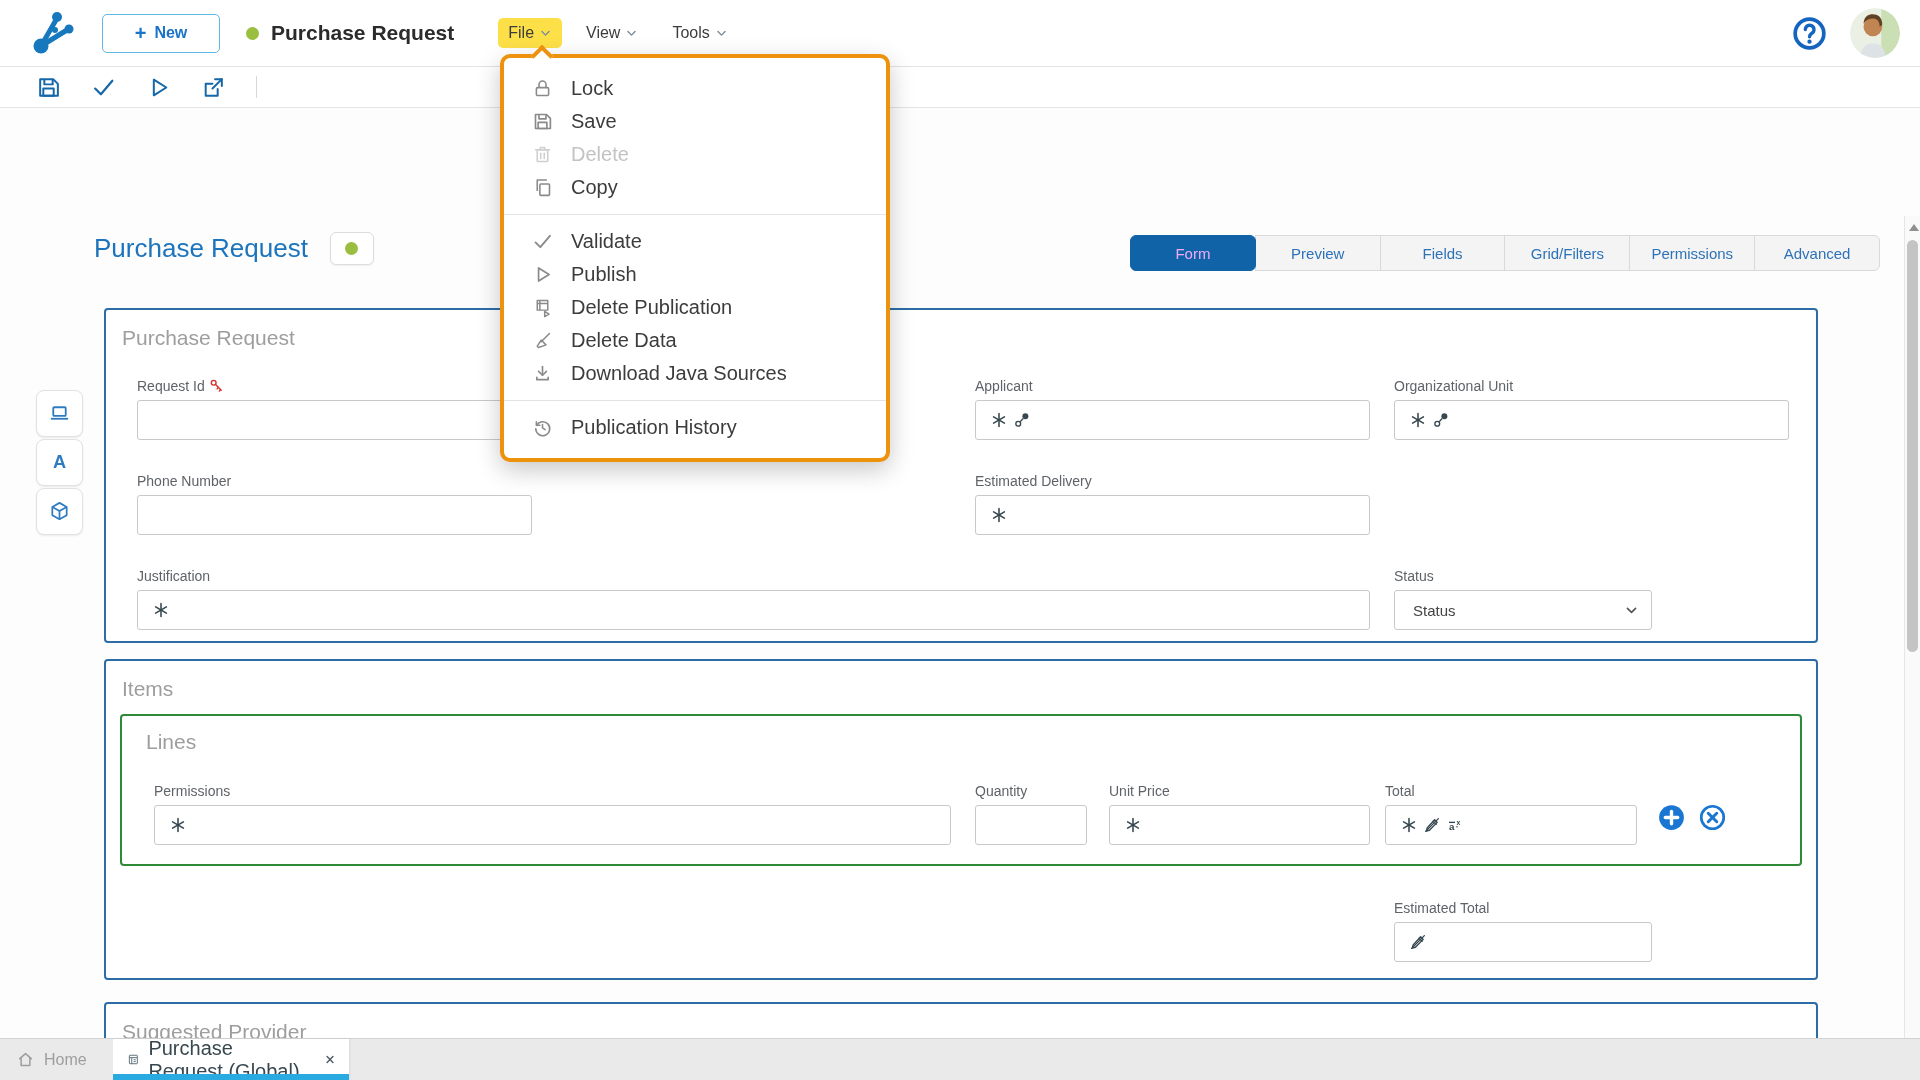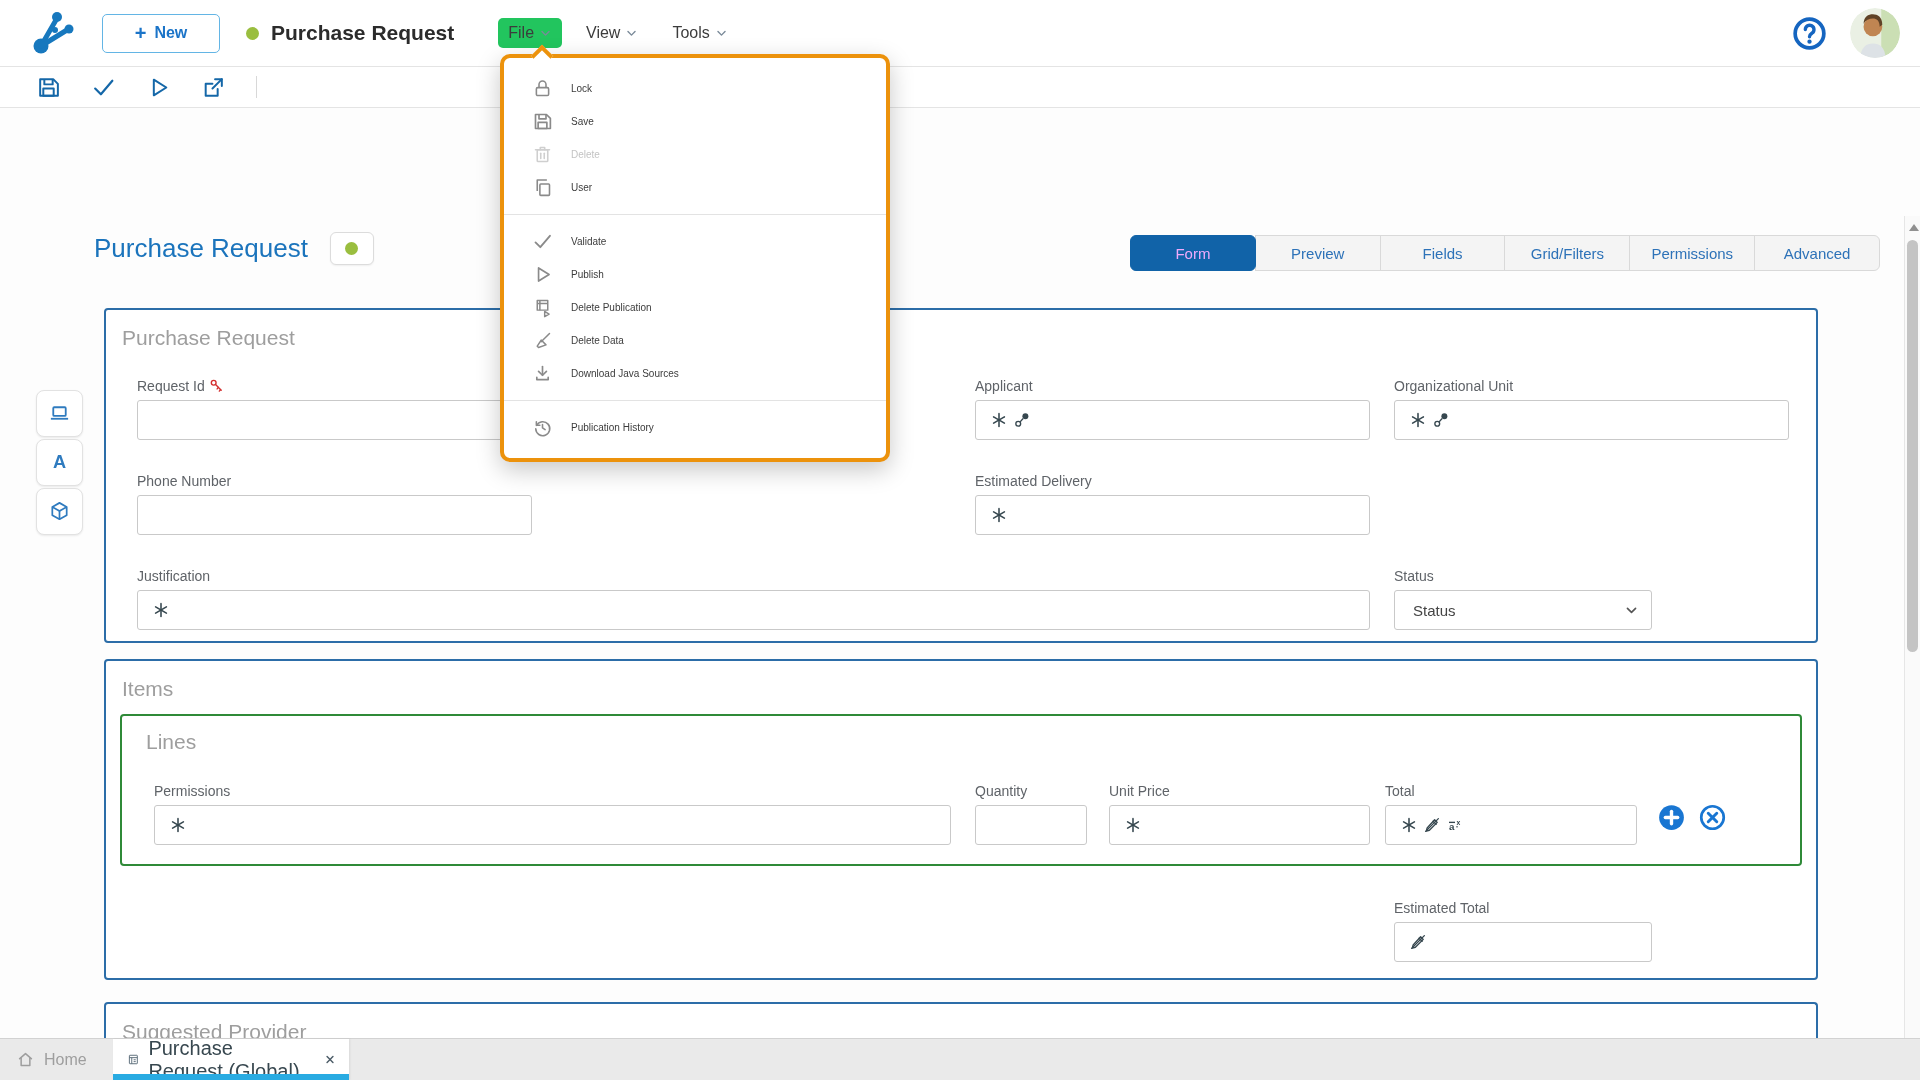--- a/index.html
+++ b/index.html
@@ -9,21 +9,21 @@
   
   .header { height:67px; display:flex; align-items:center; border-bottom:1px solid #E4E4E4; background:#fff; position:relative; z-index:5; }
   .logo { width:52px; height:52px; margin-left:26px; display:flex; align-items:center; justify-content:center; }
   .btn-new { margin-left:24px; width:118px; height:39px; border:1.5px solid #63B5E5; border-radius:5px; background:#fff;
     color:#1B74C8; font-size:16px; font-weight:700; display:flex; align-items:center; justify-content:center; gap:8px; cursor:pointer; }
   .btn-new .plus { font-size:20px; font-weight:700; line-height:1; }
   .hdr-dot { width:13px; height:13px; border-radius:50%; background:#9ABE3F; margin-left:26px; }
   .hdr-title { margin-left:12px; font-size:21px; font-weight:700; color:#2B2B2B; }
   .menus { display:flex; align-items:center; margin-left:44px; gap:14px; }
   .menu-btn { display:flex; align-items:center; gap:5px; padding:6px 10px; border-radius:5px; font-size:16px; color:#3C3C3C; cursor:pointer; }
-  .menu-btn.open { background:#22c55e; }
+  .menu-btn.open { background:#fde047; }
   .menu-btn svg { width:13px; height:13px; color:#7A8A99; }
   .hdr-right { margin-left:auto; display:flex; align-items:center; gap:22px; margin-right:20px; }
   .help { width:37px; height:37px; color:#1565C0; cursor:pointer; }
   .avatar { width:50px; height:50px; border-radius:50%; overflow:hidden; cursor:pointer; }
 
   
   .toolbar { height:41px; display:flex; align-items:center; gap:30px; padding-left:36px; border-bottom:1px solid #E4E4E4; background:#fff; }
   .tool { width:25px; height:25px; color:#1467A8; cursor:pointer; }
   .tool svg { width:100%; height:100%; }
   .tbar-sep { width:1px; height:22px; background:#D8D8D8; }
@@ -74,21 +74,21 @@
   .mini-bar { position:absolute; left:36px; top:282px; width:47px; display:flex; flex-direction:column; gap:2px; }
   .mini-btn { height:47px; background:#fff; border:1px solid #E2E2E2; border-radius:8px;
     box-shadow:0 1px 2px rgba(0,0,0,.08); display:flex; align-items:center; justify-content:center; color:#2F7BBF; cursor:pointer; }
   .mini-btn svg { width:23px; height:23px; }
 
   
   .dd { position:absolute; left:500px; top:54px; width:390px; z-index:100; background:#fff;
     border:4px solid #EC920C; border-radius:10px; box-shadow:0 8px 24px rgba(0,0,0,.22); padding:14px 0; }
   .dd .notch { position:absolute; top:-10px; left:30px; width:16px; height:16px; background:#fff;
     border-left:4px solid #EC920C; border-top:4px solid #EC920C; transform:rotate(45deg); }
-  .dd-item { height:33px; display:flex; align-items:center; gap:18px; padding-left:28px; font-size:10px; color:#3C3C3C; cursor:pointer; }
+  .dd-item { height:33px; display:flex; align-items:center; gap:18px; padding-left:28px; font-size:20px; color:#3C3C3C; cursor:pointer; }
   .dd-item .mi { width:21px; height:21px; color:#8A8A8A; flex:none; }
   .dd-item .mi svg { width:100%; height:100%; }
   .dd-item.disabled { color:#C3C3C3; cursor:default; }
   .dd-item.disabled .mi { color:#CFCFCF; }
   .dd-sep { height:1px; background:#E3E3E3; margin:10px 0; }
 
   
   .scrollbar { position:absolute; right:0; top:108px; width:16px; height:930px; background:#FAFAFA; border-left:1px solid #E6E6E6; }
   .sb-thumb { position:absolute; left:2px; top:24px; width:11px; height:412px; background:#C4C4C4; border-radius:6px; }
   .sb-up, .sb-dn { position:absolute; left:4px; width:0; height:0; border-left:5px solid transparent; border-right:5px solid transparent; }
@@ -558,21 +558,21 @@
   <div class="dd-item disabled">
     <span class="mi"><svg>
           <use href="#i-trash"></use>
         </svg></span>
     <span>Delete</span>
   </div>
   <div class="dd-item">
     <span class="mi"><svg>
           <use href="#i-copy"></use>
         </svg></span>
-    <span>User</span>
+    <span>Copy</span>
   </div>
   <div class="dd-sep"></div>
   <div class="dd-item">
     <span class="mi"><svg>
           <use href="#i-check"></use>
         </svg></span>
     <span>Validate</span>
   </div>
   <div class="dd-item">
     <span class="mi"><svg>

